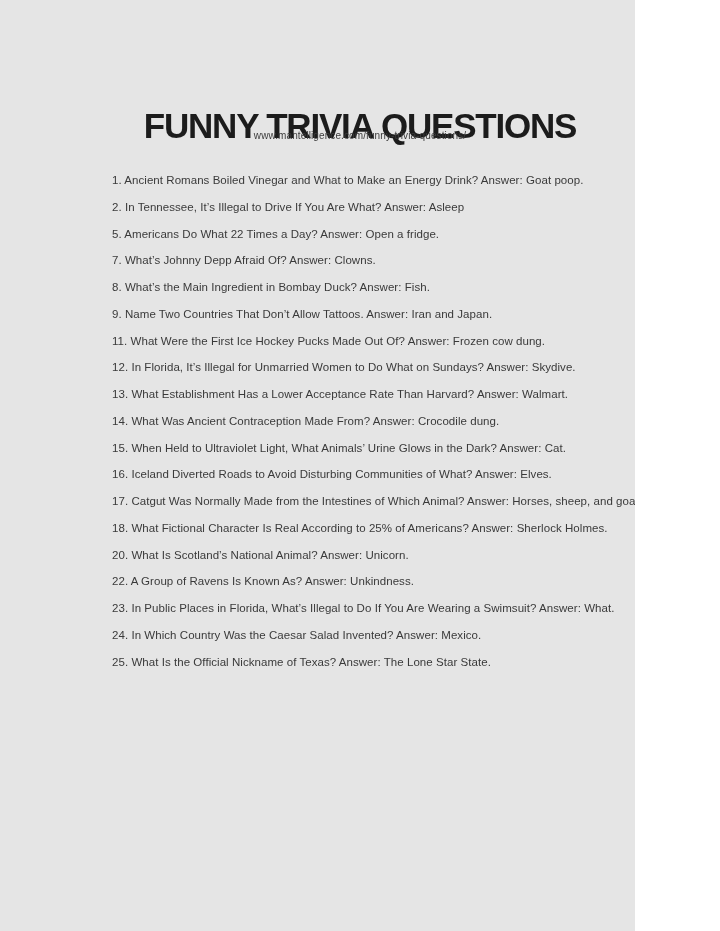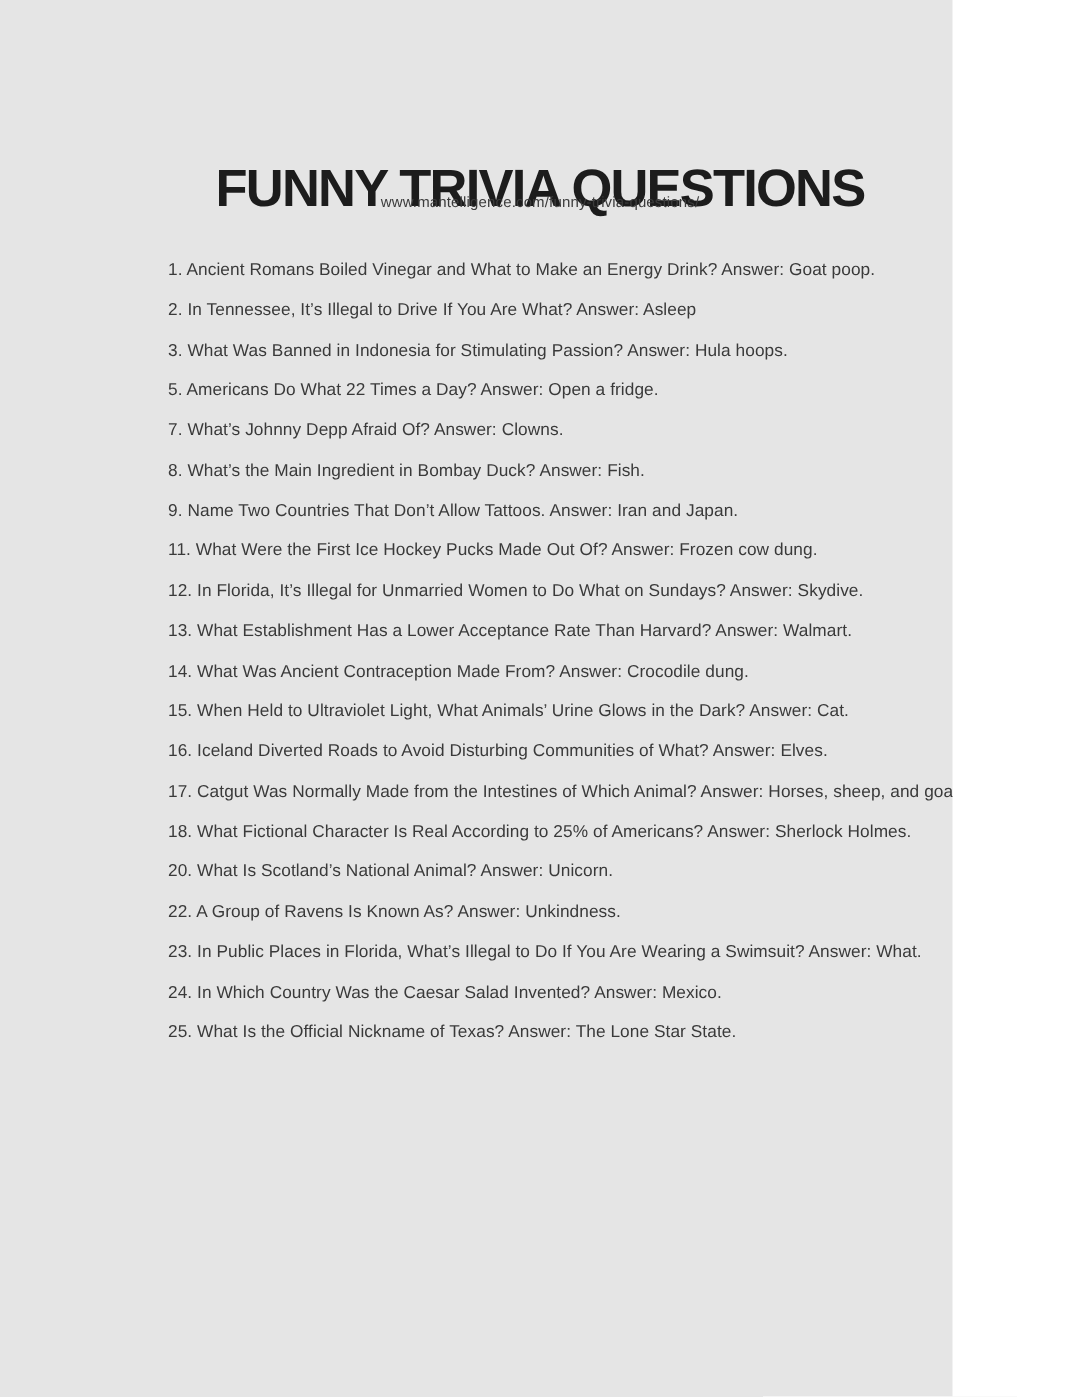--- a/index.html
+++ b/index.html
@@ -65,21 +65,20 @@
 
   <h1 class="doc-title">FUNNY TRIVIA QUESTIONS</h1>
 
   <div class="doc-subtitle">www.mantelligence.com/funny-trivia-questions/</div>
 
   <div class="trivia-list">
     <div class="trivia-item"><span>1.</span> <span>Ancient Romans Boiled Vinegar and What to Make an Energy Drink?</span> <span>Answer:</span> <span>Goat poop.</span></div>
 
     <div class="trivia-item"><span>2.</span> <span>In Tennessee, It’s Illegal to Drive If You Are What?</span> <span>Answer:</span> <span>Asleep</span></div>
 
-    <div class="trivia-item"><span>3.</span> <span>What Was Banned in Indonesia for Stimulating Passion?</span> <span>Answer:</span> <span>Hula hoops.</span></div>
 
 
     <div class="trivia-item"><span>5.</span> <span>Americans Do What 22 Times a Day?</span> <span>Answer:</span> <span>Open a fridge.</span></div>
 
 
     <div class="trivia-item"><span>7.</span> <span>What’s Johnny Depp Afraid Of?</span> <span>Answer:</span> <span>Clowns.</span></div>
 
     <div class="trivia-item"><span>8.</span> <span>What’s the Main Ingredient in Bombay Duck?</span> <span>Answer:</span> <span>Fish.</span></div>
 
     <div class="trivia-item"><span>9.</span> <span>Name Two Countries That Don’t Allow Tattoos.</span> <span>Answer:</span> <span>Iran and Japan.</span></div>

